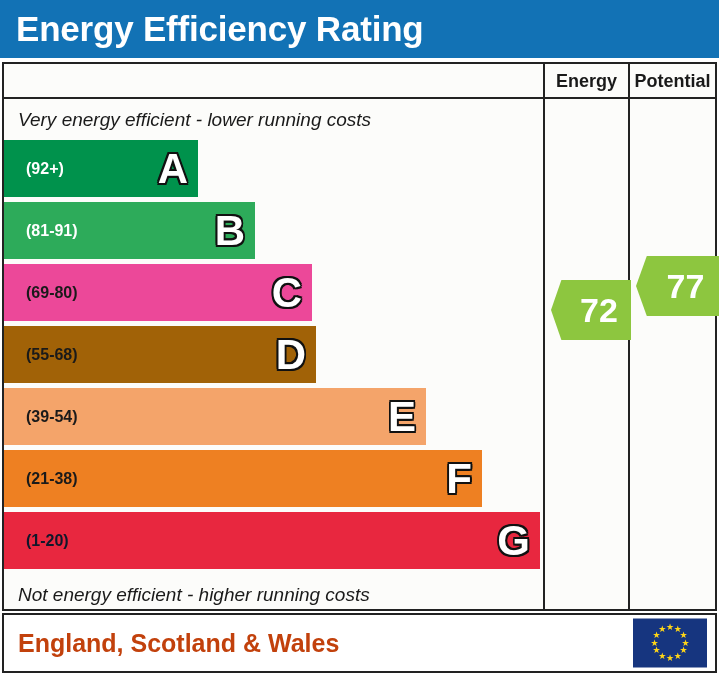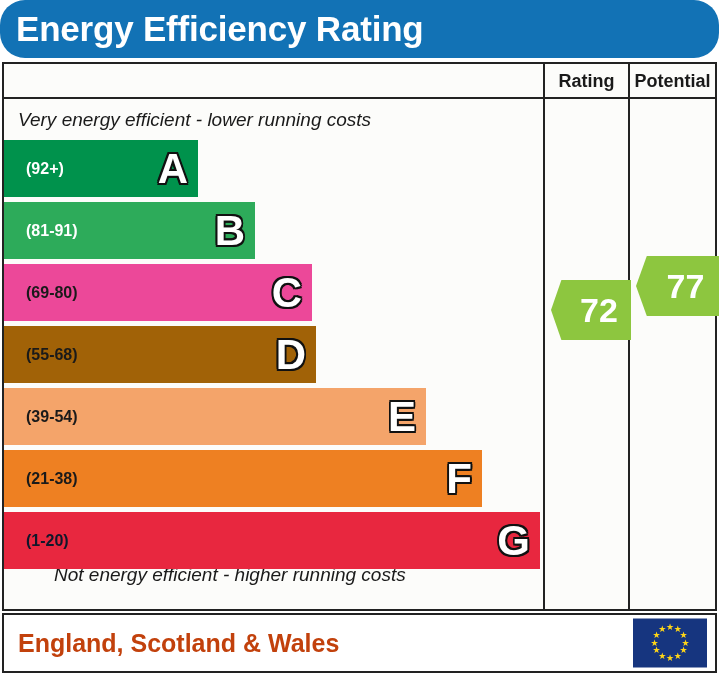--- a/index.html
+++ b/index.html
@@ -21,21 +21,20 @@
     overflow: hidden;
   }
 
   
   .banner {
     position: absolute;
     left: 0; top: 0;
     width: 719px;
     height: 58px;
     background: #1272b5;
-    border-radius: 25px;
   }
   .banner-title {
     position: absolute;
     left: 16px;
     top: 50%;
     transform: translateY(-50%);
     color: #ffffff;
     font-size: 35px;
     font-weight: bold;
     letter-spacing: -0.2px;
@@ -90,21 +89,21 @@
   
   .caption {
     position: absolute;
     left: 14px;
     font-style: italic;
     font-size: 19px;
     color: #1a1a1a;
     white-space: nowrap;
   }
   .caption.top    { top: 45px; }
-  .caption.bottom { top: 500px; margin-left: 36px; }
+  .caption.bottom { top: 520px; }
 
   
   .bars {
     position: absolute;
     left: 0;
     top: 76px;
     width: 539px;
     height: 435px;
   }
   .band {
@@ -210,21 +209,21 @@
 
 <div id="epc">
 
   <div class="banner">
     <div class="banner-title">Energy Efficiency Rating</div>
   </div>
 
   <div class="table-frame">
 
     <div class="thead">
-      <div class="th current">Rating</div>
+      <div class="th current">Energy</div>
       <div class="th potential">Potential</div>
     </div>
 
     <div class="col-rule c1"></div>
     <div class="col-rule c2"></div>
 
     <div class="caption top">Very energy efficient - lower running costs</div>
     <div class="caption bottom">Not energy efficient - higher running costs</div>
 
     <div class="bars" id="bars-container">

